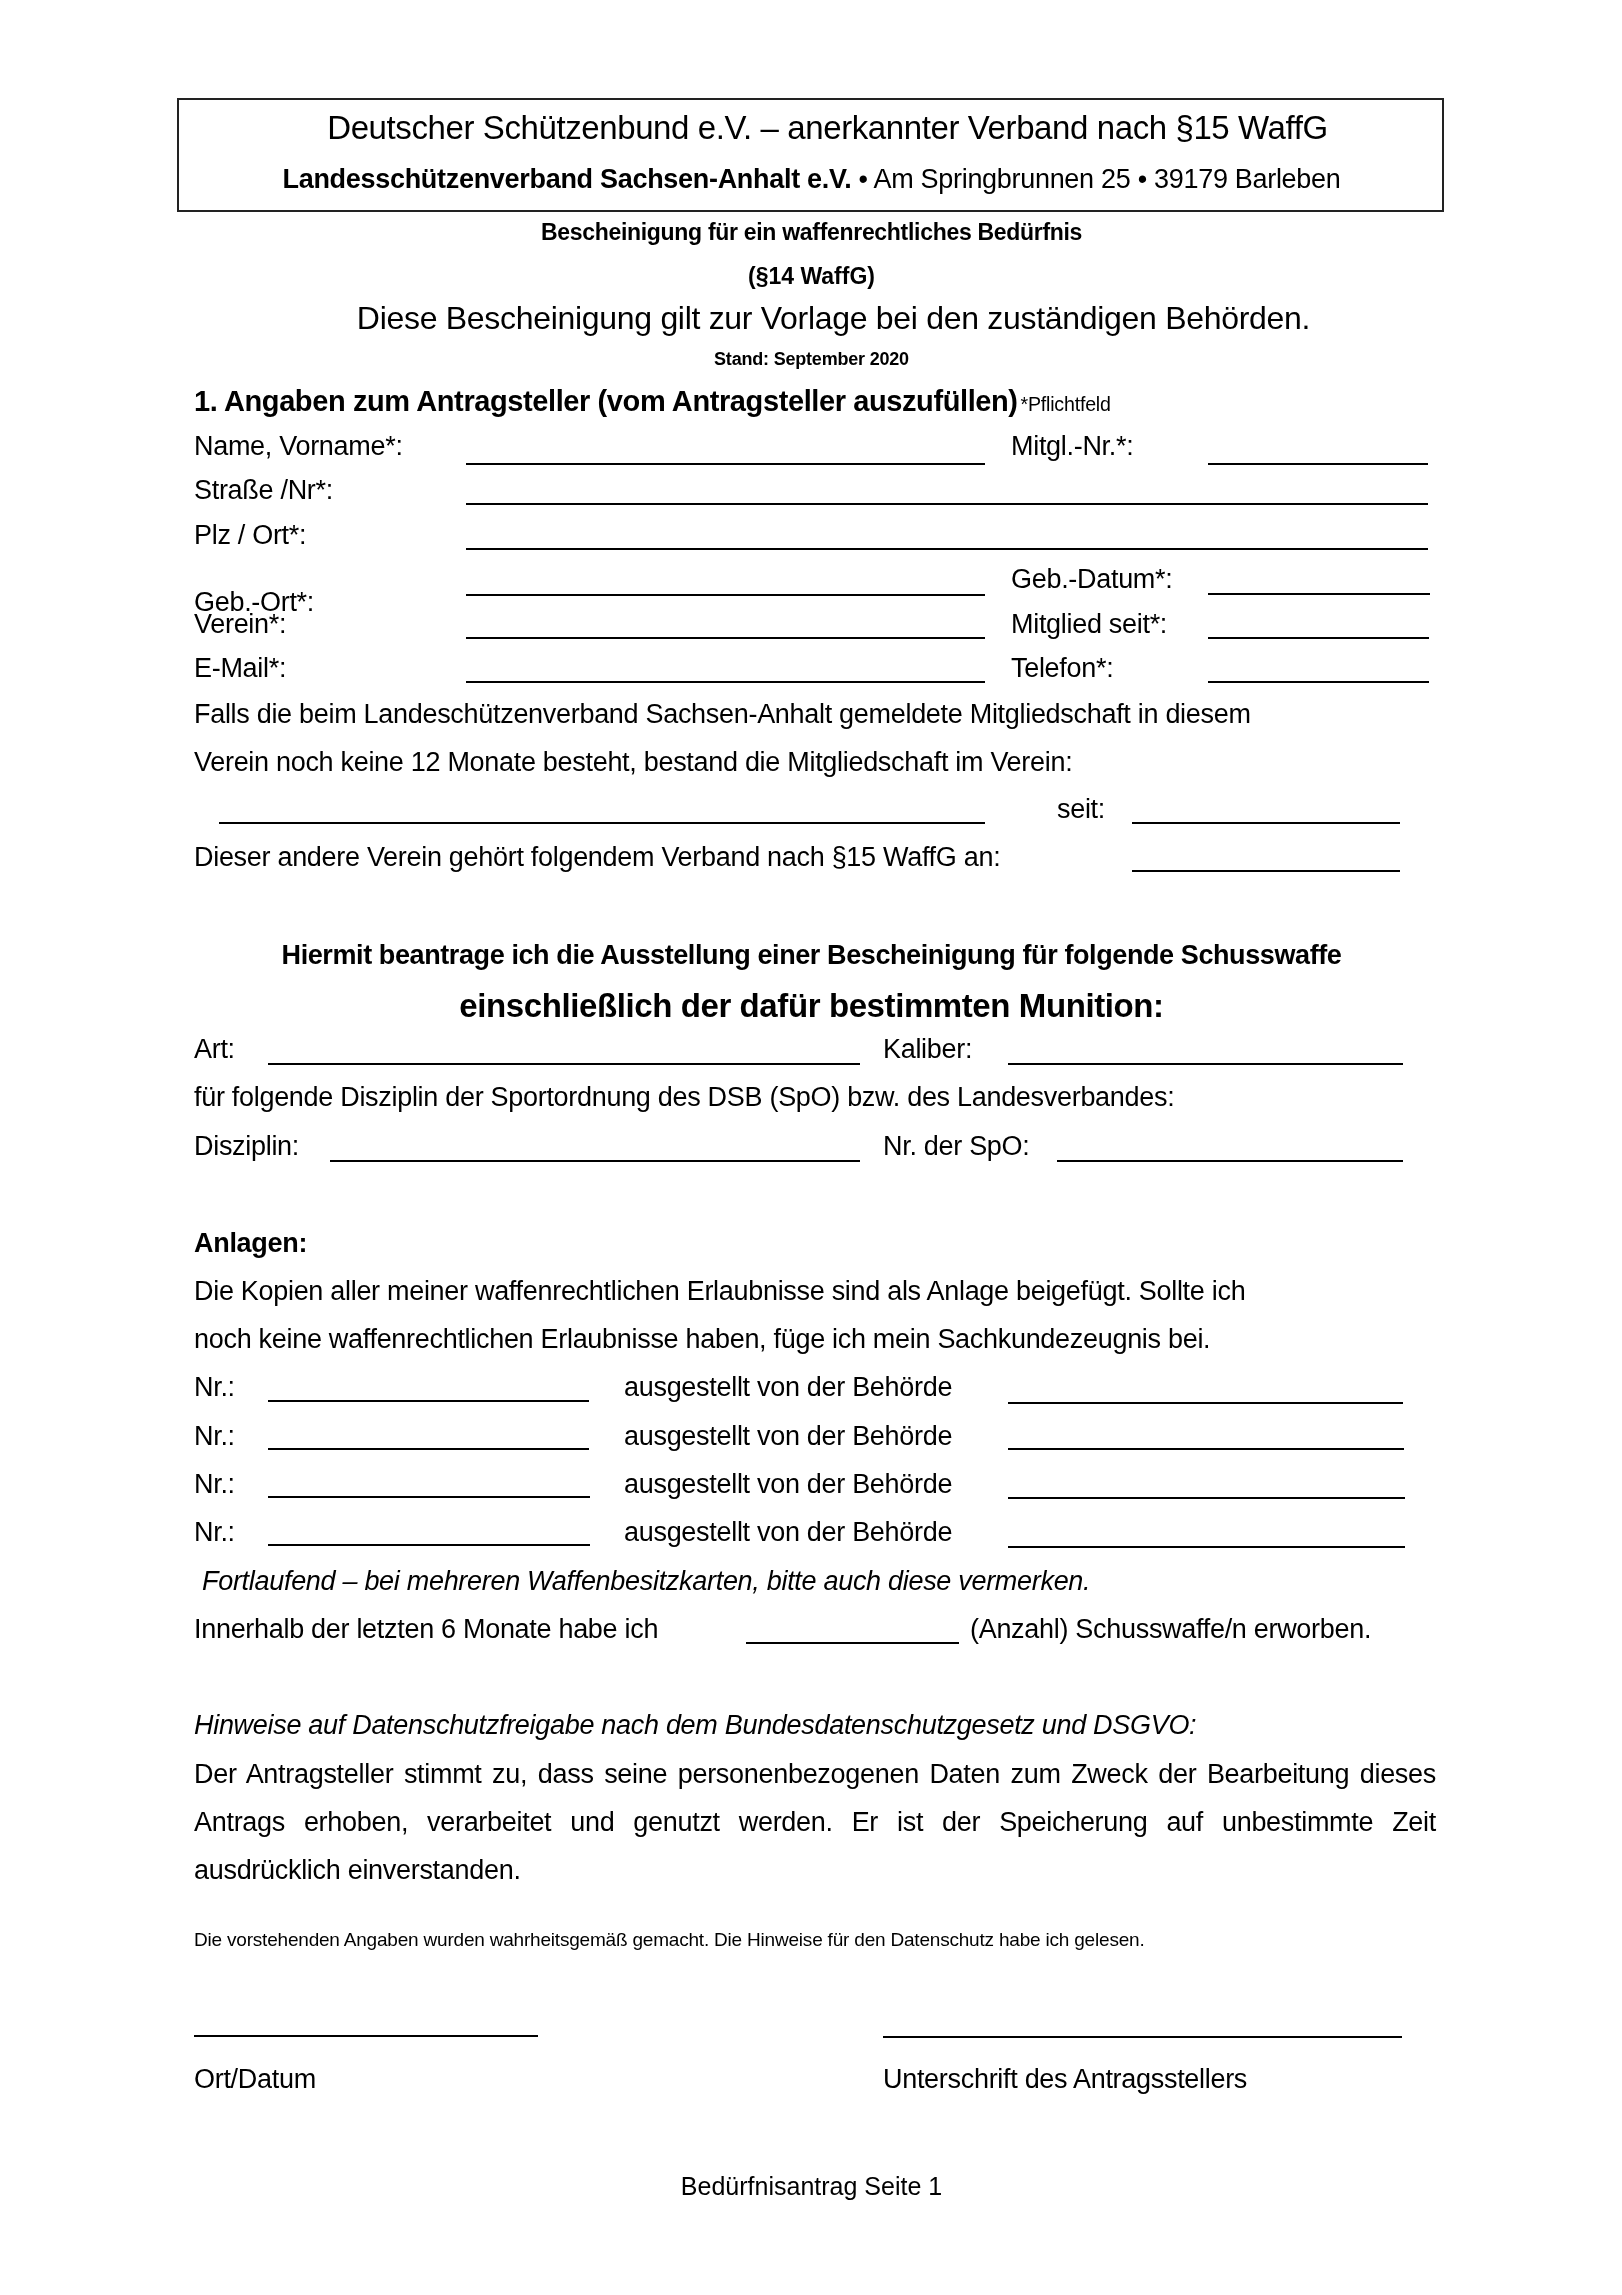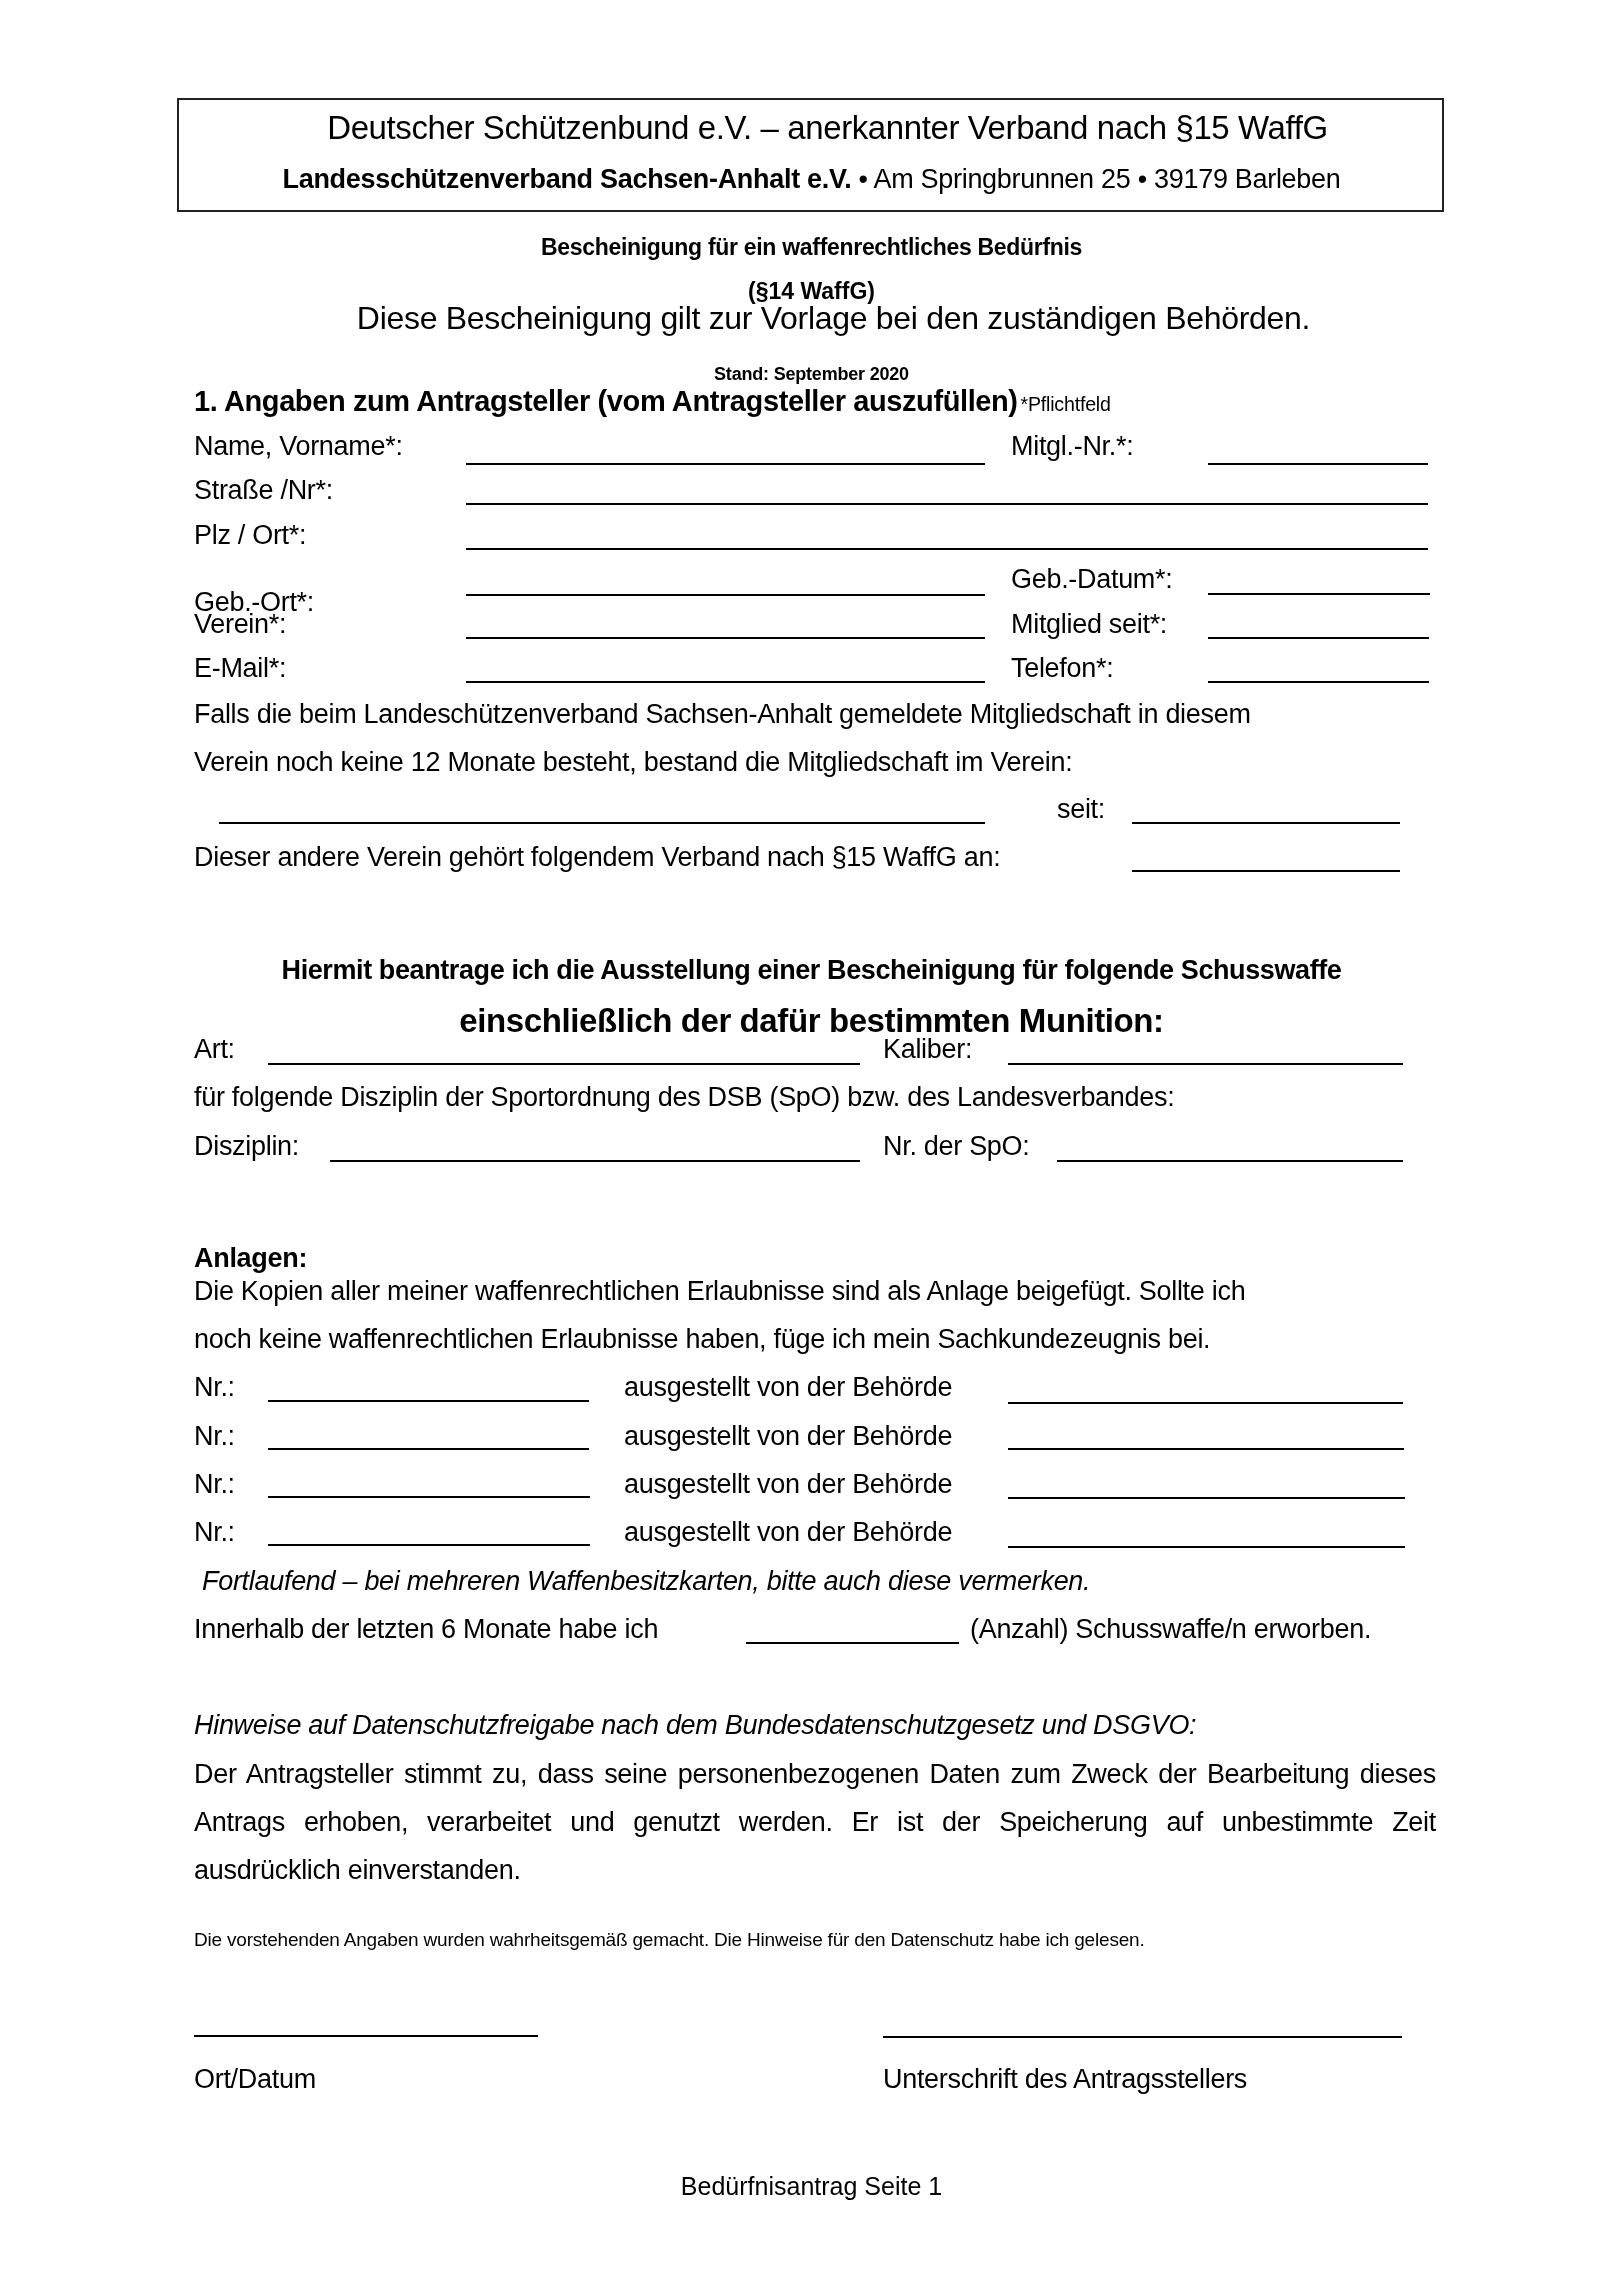--- a/index.html
+++ b/index.html
@@ -1,20 +1,20 @@
 <!DOCTYPE html>
 <html style="font-size:10.5px"><head>
 <meta charset="utf-8">
 <style>
   html, body { margin: 0; padding: 0; background: #ffffff; }
   body { width: 1623px; height: 2295px; position: relative; overflow: hidden;
          font-family: "Liberation Sans", "DejaVu Sans", sans-serif; color: #000; }
   .abs { position: absolute; white-space: nowrap; }
   .t { font-size: 27px; line-height: 1; letter-spacing: -0.3px; }
-  .b { font-weight: bold; margin-top: 15px; }
+  .b { font-weight: bold; }
   .i { font-style: italic; }
   .line { position: absolute; height: 0; border-top: 2.6px solid #000; }
   .center { left: 0; width: 1623px; text-align: center; }
   #header-box { position: absolute; left: 177px; top: 98px; width: 1263px; height: 110px;
                 border: 2px solid #222; }
   .hdr1 { font-size: 33px; font-weight: normal; letter-spacing: -0.4px; padding-left: 16px; }
   .hdr2 { font-size: 27px; letter-spacing: -0.3px; }
   .field-input { position: absolute; border: none; background: transparent; outline: none;
                  font-family: "Liberation Sans", sans-serif; font-size: 23.6px; padding: 0; height: 29px; }
   .justify { text-align: justify; text-align-last: left; white-space: normal; }

